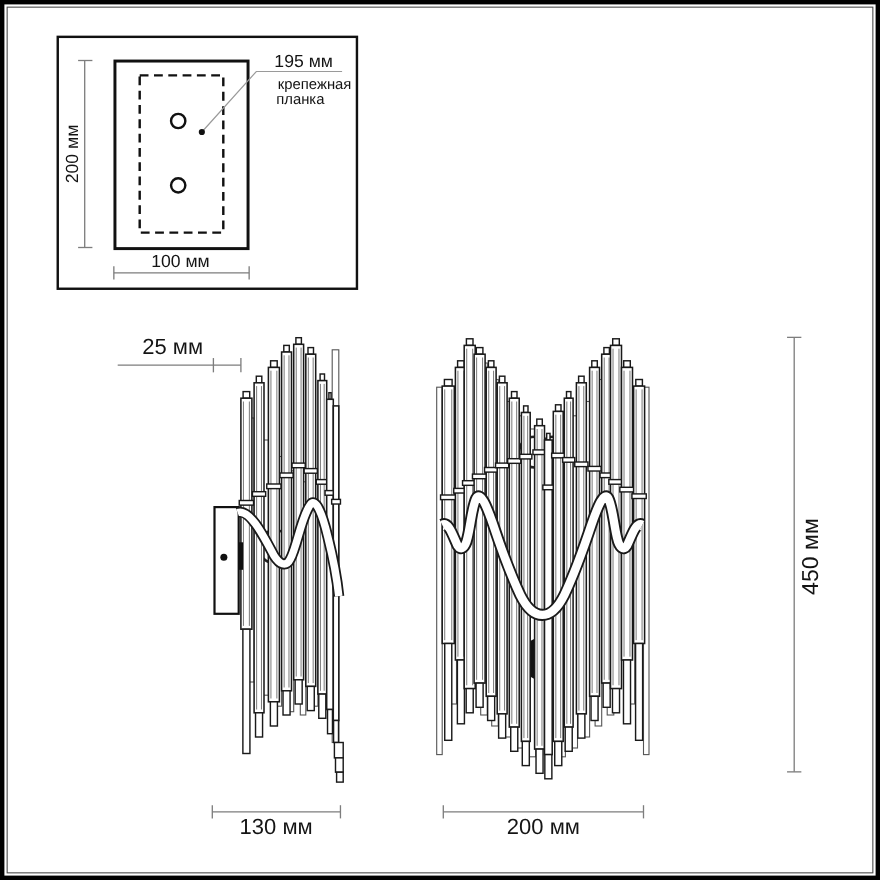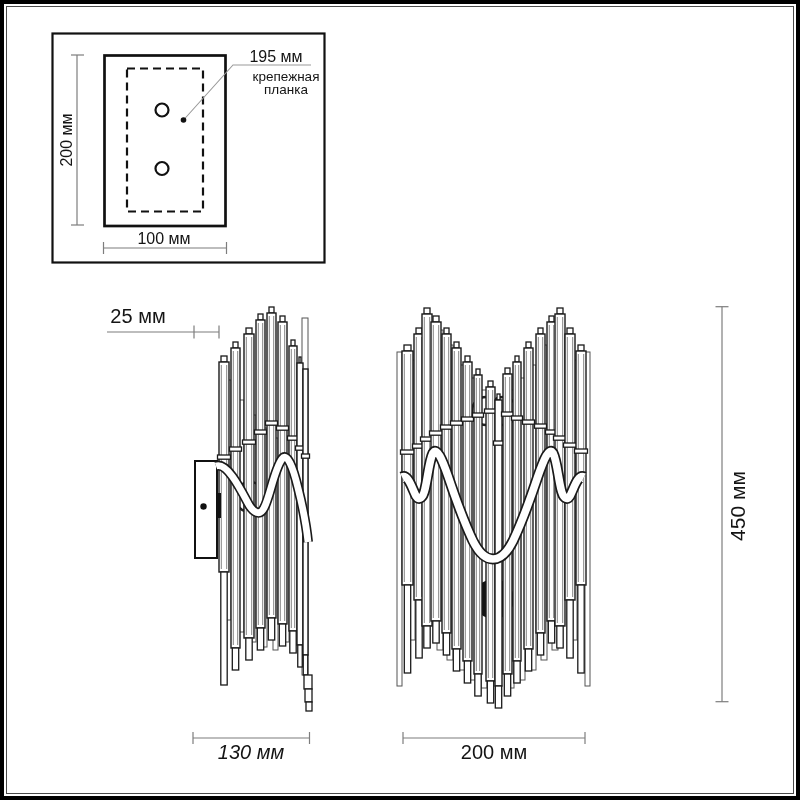--- a/index.html
+++ b/index.html
@@ -243,22 +243,22 @@
         <line x1="403" y1="738" x2="585" y2="738" stroke="#7d7d7d" stroke-width="1.2"></line>
         <line x1="403" y1="732" x2="403" y2="744" stroke="#7d7d7d" stroke-width="1.2"></line>
         <line x1="585" y1="732" x2="585" y2="744" stroke="#7d7d7d" stroke-width="1.2"></line>
       </g>
   </svg>
 
   <div class="label rot fs16" style="left:67px;top:140px;">200 мм</div>
   <div class="label fs16" style="left:164px;top:239px;">100 мм</div>
   <div class="label fs14" style="left:276px;top:57px;">195 мм</div>
   <div class="label fs13" style="left:273px;top:77px;padding-left:26px;">крепежная</div>
-  <div class="label fs13" style="left:273px;top:90px;margin-left:13px;">планка</div>
-
-  <div class="label fs20" style="left:138px;top:316px;">25 мм</div>
+  <div class="label fs13" style="left:273px;top:90px;">планка</div>
+
+  <div class="label fs20" style="left:157px;top:316px;">25 мм</div>
   <div class="label rot fs21" style="left:737px;top:506px;">450 мм</div>
-  <div class="label fs20" style="left:251px;top:752px;font-style:italic;">130 мм</div>
+  <div class="label fs20" style="left:251px;top:752px;">130 мм</div>
   <div class="label fs20" style="left:494px;top:752px;">200 мм</div>
 
   <div class="frame-inner"></div>
   <div class="frame-outer"></div>
 </div>
 
 </body></html>

